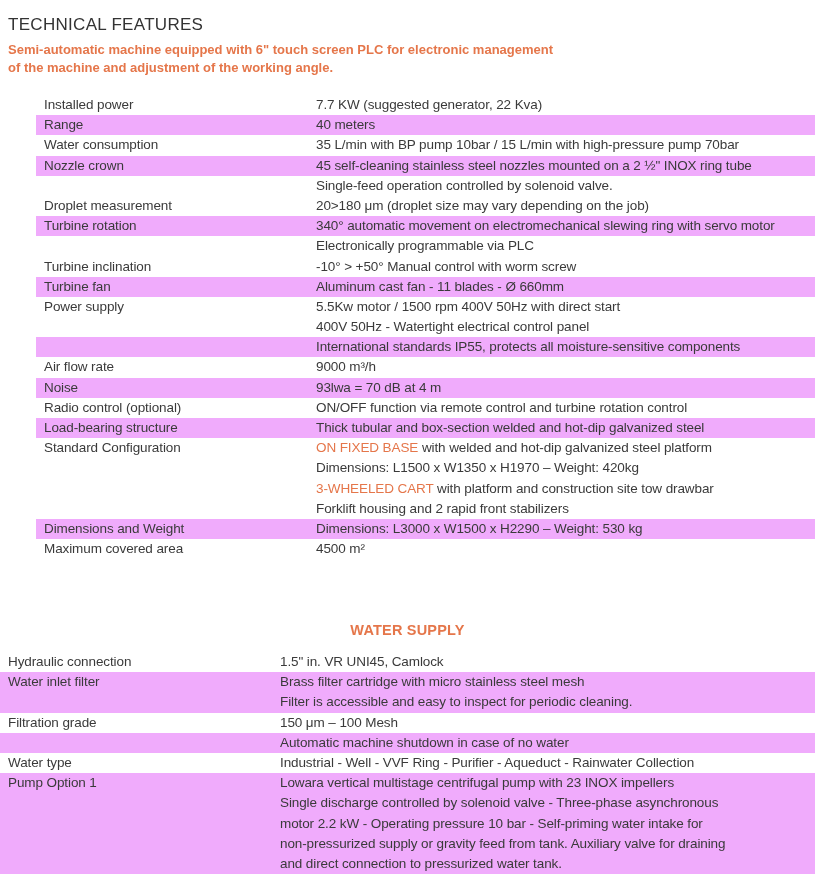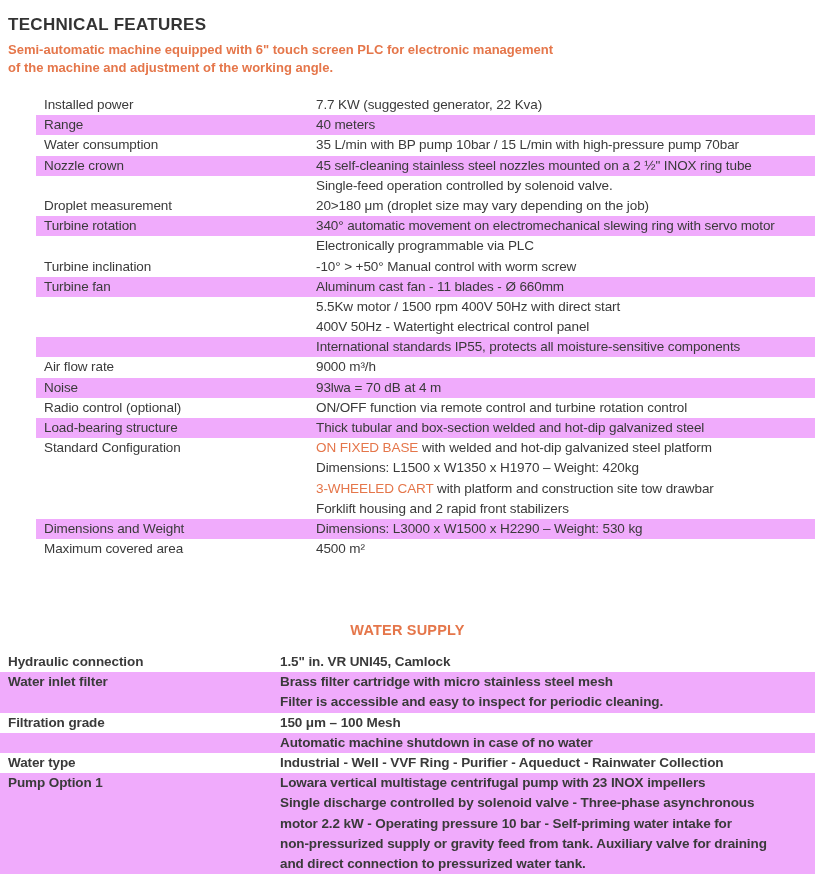--- a/index.html
+++ b/index.html
@@ -3,29 +3,29 @@
 <meta charset="utf-8">
 <style>
   html,body{margin:0;padding:0;}
   body{
     width:815px;height:874px;overflow:hidden;background:#ffffff;
     font-family:"Liberation Sans","DejaVu Sans",sans-serif;
     color:#3a3a3a;position:relative;
   }
   .page-title{
     position:absolute;top:4px;left:8px;
-    font-size:17px;font-weight:700;letter-spacing:.3px;color:#333333;
+    font-size:17px;font-weight:400;letter-spacing:.3px;color:#333333;
   }
   .intro{
     position:absolute;top:41px;left:8px;right:8px;
     font-size:13px;line-height:18px;font-weight:600;
   }
   .spec-table{position:absolute;left:0;width:815px;}
   #table-technical{top:95px;margin-left:36px;}
-  #table-water{top:652px;font-weight:bold;}
+  #table-water{top:652px;}
   .t-row{
     height:20.2px;line-height:20.2px;width:815px;
     font-size:13.5px;letter-spacing:-0.1px;white-space:nowrap;
     position:relative;
   }
   .t-row.shaded{background:#f0abfc;}
   .t-label{
     position:absolute;left:8px;top:0;width:264px;overflow:hidden;
   }
   .t-value{
@@ -82,20 +82,21 @@
     </div>
     <div class="t-row">
       <span class="t-label">Turbine inclination</span>
       <span class="t-value"><span>-10° &gt; +50° Manual control with worm screw</span></span>
     </div>
     <div class="t-row shaded">
       <span class="t-label">Turbine fan</span>
       <span class="t-value"><span>Aluminum cast fan - 11 blades - Ø 660mm</span></span>
     </div>
     <div class="t-row">
+      <span class="t-label">Power supply</span>
       <span class="t-value"><span>5.5Kw motor / 1500 rpm 400V 50Hz with direct start</span></span>
     </div>
     <div class="t-row">
       <span class="t-label"></span>
       <span class="t-value"><span>400V 50Hz - Watertight electrical control panel</span></span>
     </div>
     <div class="t-row shaded">
       <span class="t-value"><span>International standards IP55, protects all moisture-sensitive components</span></span>
     </div>
     <div class="t-row">

